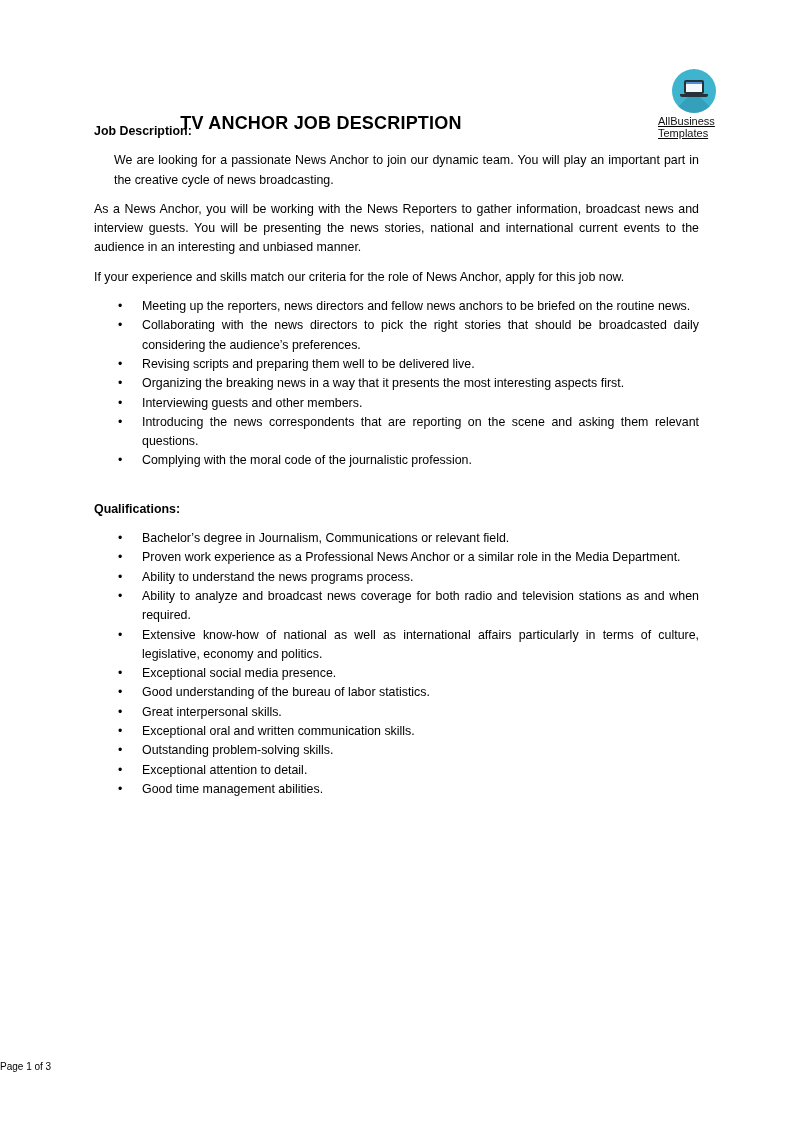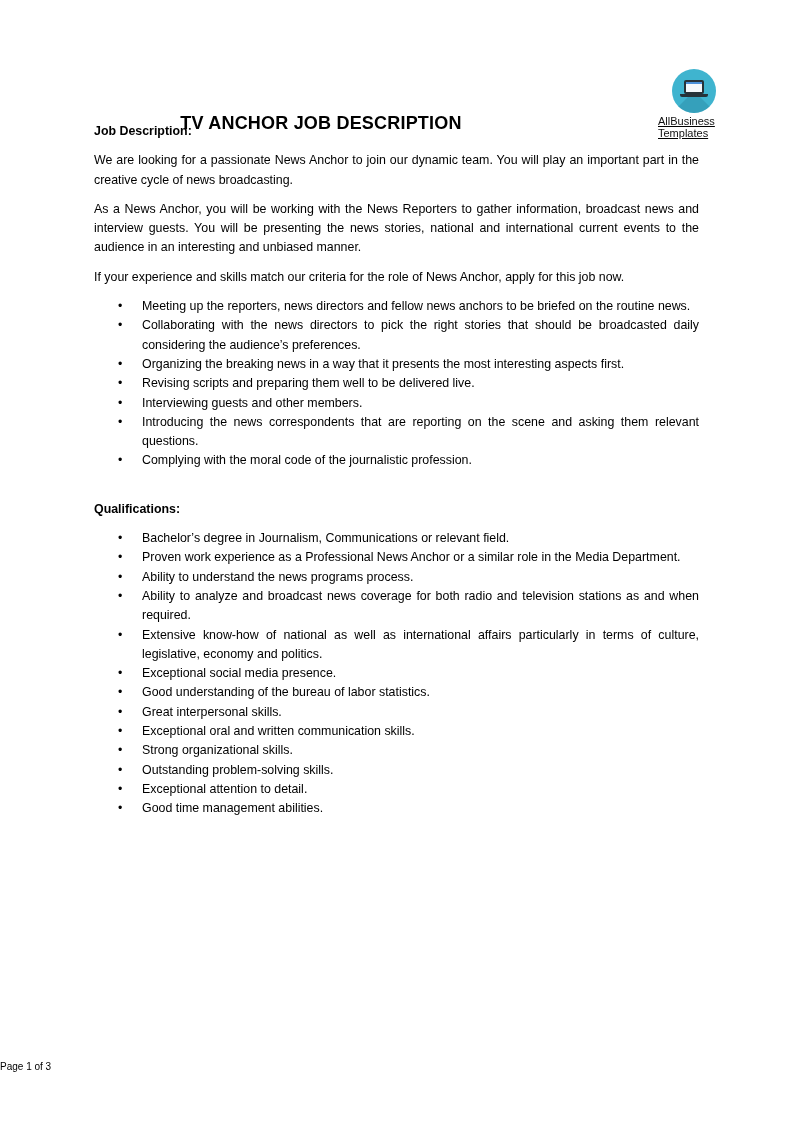--- a/index.html
+++ b/index.html
@@ -16,21 +16,21 @@
   .laptop-screen .bar { position: absolute; left: 2px; top: 2px; width: 16px; height: 2px; background: #4a90d9; }
   .laptop-base { position: absolute; left: 8px; top: 25px; width: 28px; height: 3px;
                  background: #263238; border-radius: 0 0 2px 2px; }
   .logo-text { font-size: 11px; line-height: 12px; margin-top: 2px; color: #111; }
   .title { position: absolute; left: 0; width: 642px; top: 113px; text-align: center;
            font-weight: bold; font-size: 18px; letter-spacing: 0.2px; }
   .content { position: absolute; left: 94px; width: 605px; top: 122px;
              font-size: 12.4px; line-height: 19.3px; }
   .heading { font-weight: bold; margin: 0; }
   p { margin: 0; text-align: justify; }
-  .p1 { margin-top: 10px; }
+  .p1 { margin-top: 10px; margin-left: 20px; }
   .p2 { margin-top: 10px; }
   .p3 { margin-top: 10px; }
   .resp-head { margin-top: 40px; }
   ul { list-style: none; margin: 10px 0 0 0; padding: 0 0 0 48px; }
   li { position: relative; text-align: justify; }
   li::before { content: "\2022"; position: absolute; left: -24px; top: 0; }
   .qual-head { margin-top: 29px; }
   .footer { position: absolute; left: 0; width: 690px; top: 1061px; font-size: 10px; }
 </style>
 </head>
@@ -55,38 +55,37 @@
 
 <div class="content">
   <div class="heading">Job Description:</div>
   <p class="p1">We are looking for a passionate News Anchor to join our dynamic team. You will play an important part in the creative cycle of news broadcasting.</p>
   <p class="p2">As a News Anchor, you will be working with the News Reporters to gather information, broadcast news and interview guests. You will be presenting the news stories, national and international current events to the audience in an interesting and unbiased manner.</p>
   <p class="p3">If your experience and skills match our criteria for the role of News Anchor, apply for this job now.</p>
 
   <ul>
     <li>Meeting up the reporters, news directors and fellow news anchors to be briefed on the routine news.</li>
     <li>Collaborating with the news directors to pick the right stories that should be broadcasted daily considering the audience’s preferences.</li>
+    <li>Revising scripts and preparing them well to be delivered live.</li>
     <li>Organizing the breaking news in a way that it presents the most interesting aspects first.</li>
-    <li>Revising scripts and preparing them well to be delivered live.</li>
     <li>Interviewing guests and other members.</li>
     <li>Introducing the news correspondents that are reporting on the scene and asking them relevant questions.</li>
     <li>Complying with the moral code of the journalistic profession.</li>
   </ul>
 
   <div class="heading qual-head">Qualifications:</div>
   <ul>
     <li>Bachelor’s degree in Journalism, Communications or relevant field.</li>
     <li>Proven work experience as a Professional News Anchor or a similar role in the Media Department.</li>
     <li>Ability to understand the news programs process.</li>
     <li>Ability to analyze and broadcast news coverage for both radio and television stations as and when required.</li>
     <li>Extensive know-how of national as well as international affairs particularly in terms of culture, legislative, economy and politics.</li>
     <li>Exceptional social media presence.</li>
     <li>Good understanding of the bureau of labor statistics.</li>
     <li>Great interpersonal skills.</li>
     <li>Exceptional oral and written communication skills.</li>
-    <li>Strong organizational skills.</li>
     <li>Outstanding problem-solving skills.</li>
     <li>Exceptional attention to detail.</li>
     <li>Good time management abilities.</li>
   </ul>
 </div>
 
 <div class="footer">Page 1 of 3</div>
 
 </body></html>

